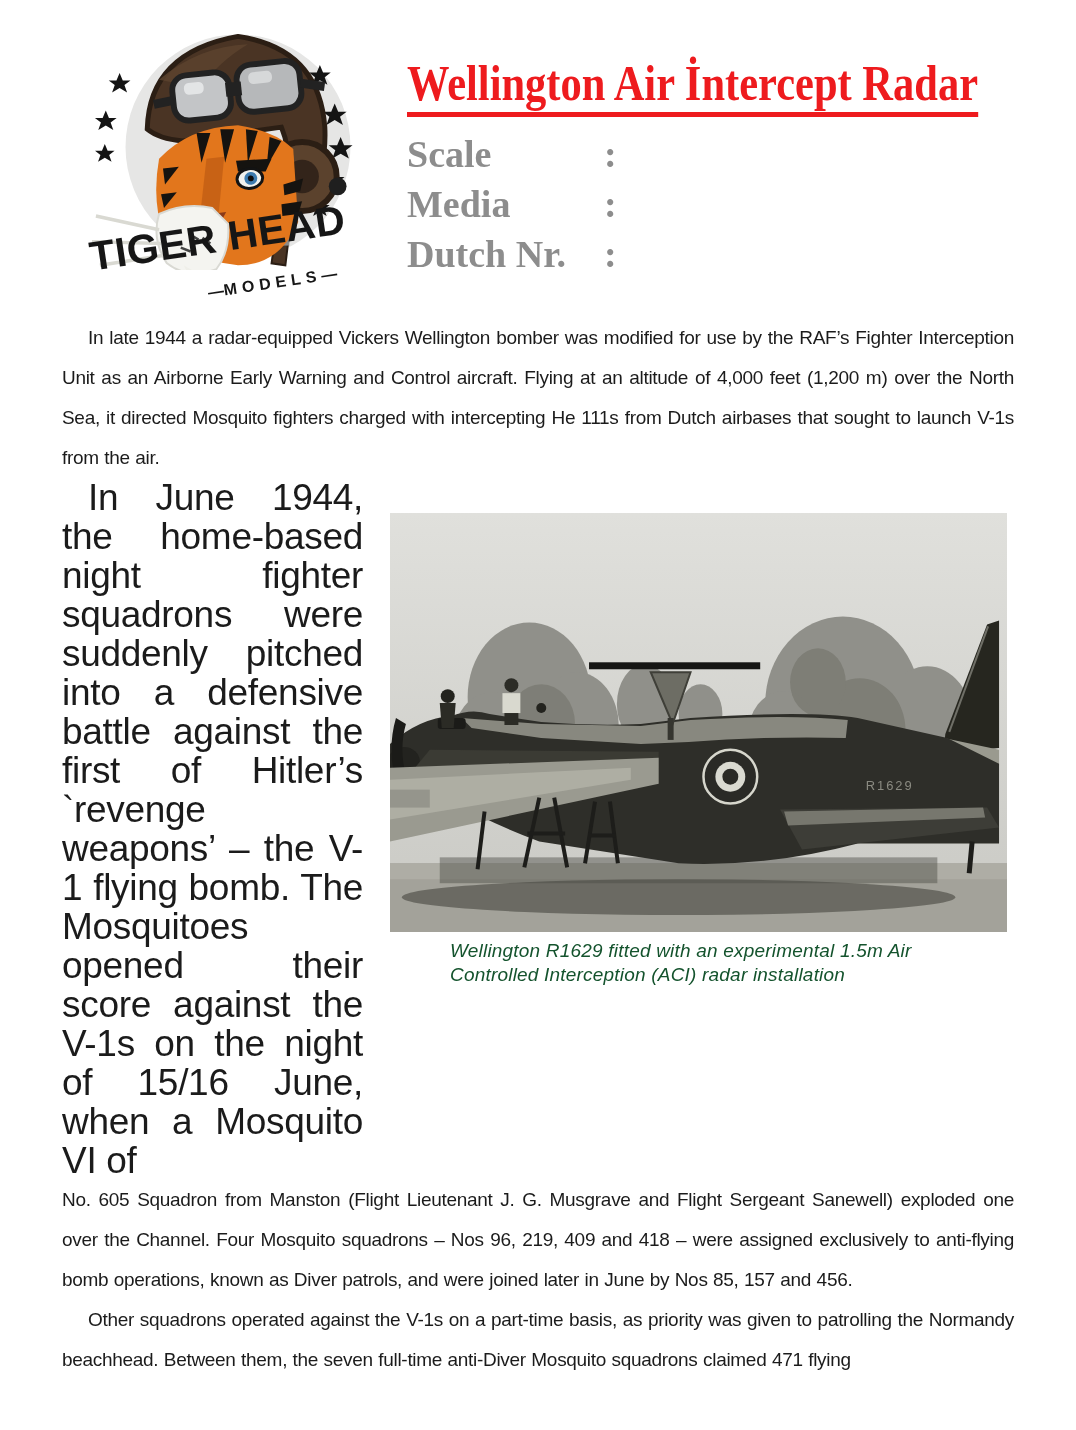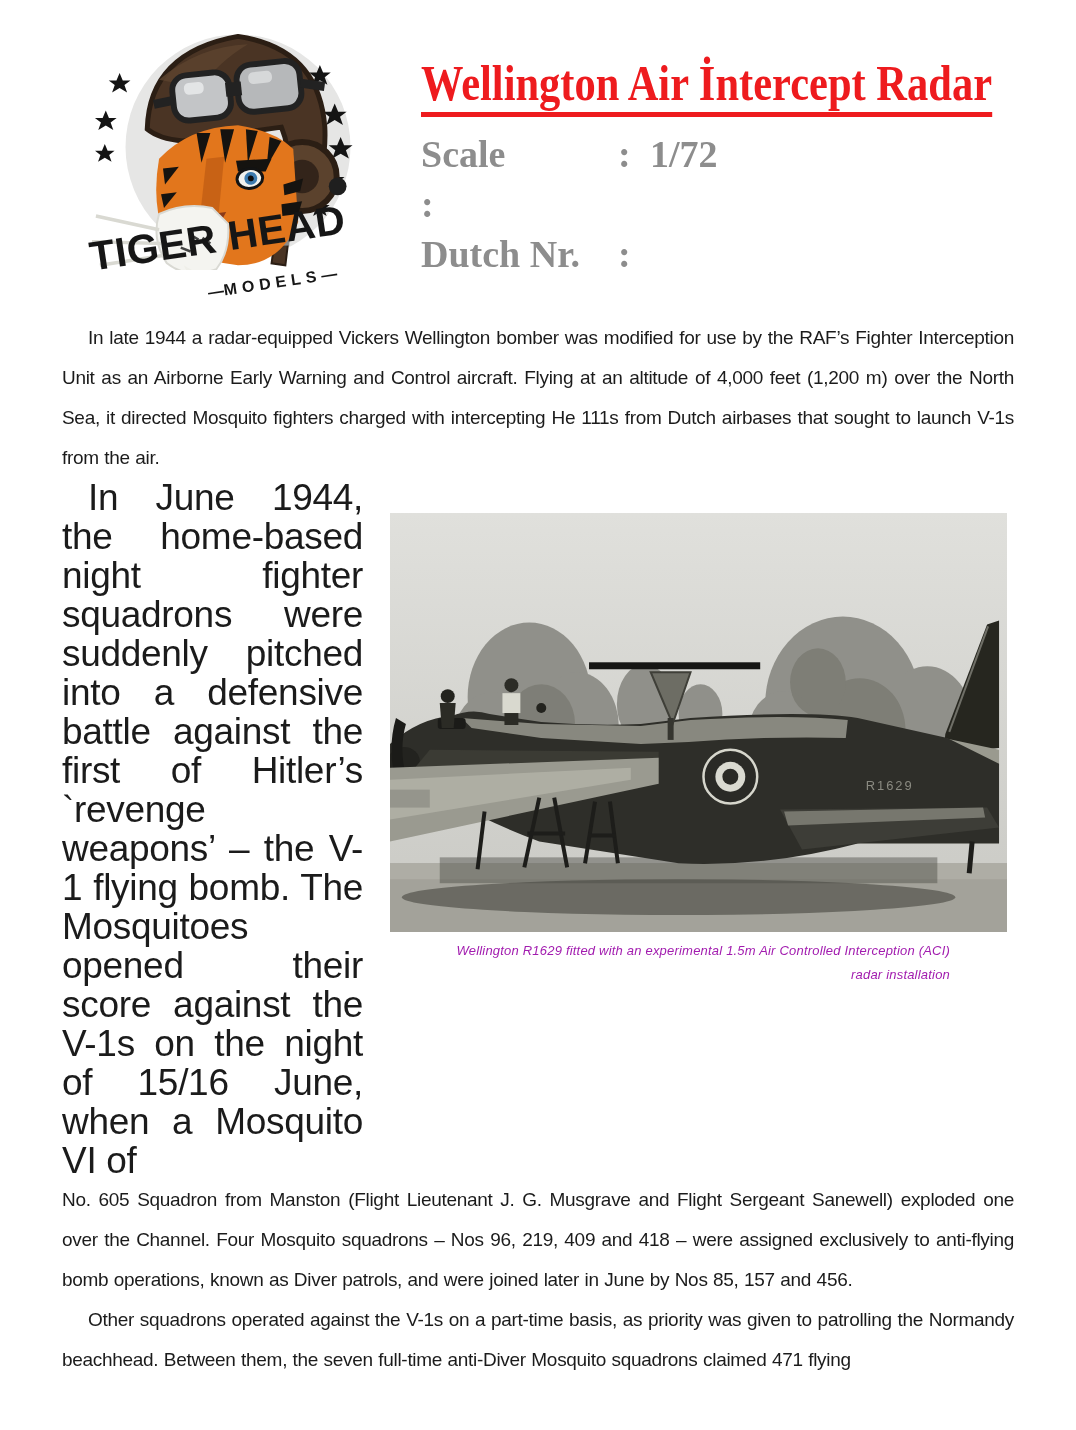--- a/index.html
+++ b/index.html
@@ -11,21 +11,21 @@
   .logo{position:absolute;left:90px;top:10px;width:296px;height:296px;}
   .logo svg{position:absolute;left:0;top:0;}
   .brand-top{position:absolute;left:0px;top:224px;width:300px;text-align:left;
              font-size:41px;font-weight:900;letter-spacing:0.5px;color:#161616;
              transform:rotate(-8.5deg);transform-origin:left center;white-space:nowrap;}
   .brand-bottom{position:absolute;left:118px;top:274px;font-size:16px;font-weight:800;
              color:#161616;transform:rotate(-8.5deg);transform-origin:left center;white-space:nowrap;}
   .brand-bottom .ltr{letter-spacing:5px;}
   .brand-bottom .dash{letter-spacing:0;}
 
-  .titleblock{position:absolute;left:421px;top:56px;width:655px;}
+  .titleblock{position:absolute;left:407px;top:56px;width:655px;}
   .doc-title{margin:0;font-family:"Liberation Serif",serif;font-weight:700;
              font-size:50px;line-height:54px;color:#ee1b1e;
              display:inline-block;transform:scaleX(0.85);transform-origin:left top;
              white-space:nowrap;border-bottom:5px solid #ee1b1e;padding-bottom:2px;}
   .specs{margin-top:12px;}
   .spec-row{display:flex;align-items:flex-end;font-family:"Liberation Serif",serif;
             font-weight:700;font-size:38px;line-height:50px;color:#8d8d8d;white-space:nowrap;}
   .spec-label{width:197px;}
   .spec-colon{width:32px;}
   .spec-value{flex:1;}
@@ -34,22 +34,22 @@
   .main{margin:0 62px;padding-top:12px;}
   .body-p{margin:0;font-size:19px;line-height:40px;text-align:justify;
           letter-spacing:-0.3px;word-spacing:0.5px;}
   .indent{text-indent:26px;}
 
   .two-col{display:flex;align-items:flex-start;}
   .col-left{flex:none;width:301px;font-size:37px;line-height:39px;text-align:justify;
             text-indent:26px;letter-spacing:-0.3px;}
   .figure{flex:none;width:560px;margin:0 0 0 27px;padding-top:34px;}
   .figure svg{display:block;}
-  .caption{margin-top:6px;padding-left:60px;font-size:13px;line-height:24px;
-           font-style:italic;color:#a21caf;letter-spacing:0.2px;max-width:560px;text-align:right;}
+  .caption{margin-top:6px;padding-left:60px;font-size:19px;line-height:24px;
+           font-style:italic;color:#14532d;letter-spacing:0.2px;max-width:560px;}
 </style>
 </head>
 <body>
 
 <div class="page">
 
   <div class="header">
 
     <div class="logo">
       <svg width="296" height="260" viewBox="0 0 300 262">
@@ -124,23 +124,23 @@
       <div class="brand-top">TIGER HEAD</div>
       <div class="brand-bottom"><span class="dash">—</span><span class="ltr">MODELS</span><span class="dash">—</span></div>
     </div>
 
     <div class="titleblock">
       <h1 class="doc-title">Wellington Air İntercept Radar</h1>
       <div class="specs">
         <div class="spec-row">
           <span class="spec-label">Scale</span>
           <span class="spec-colon">:</span>
-          <span class="spec-value">1/72</span>
         </div>
         <div class="spec-row">
+          <span class="spec-label">Media</span>
           <span class="spec-colon">:</span>
         </div>
         <div class="spec-row">
           <span class="spec-label">Dutch Nr.</span>
           <span class="spec-colon">:</span>
         </div>
       </div>
     </div>
   </div>
 

